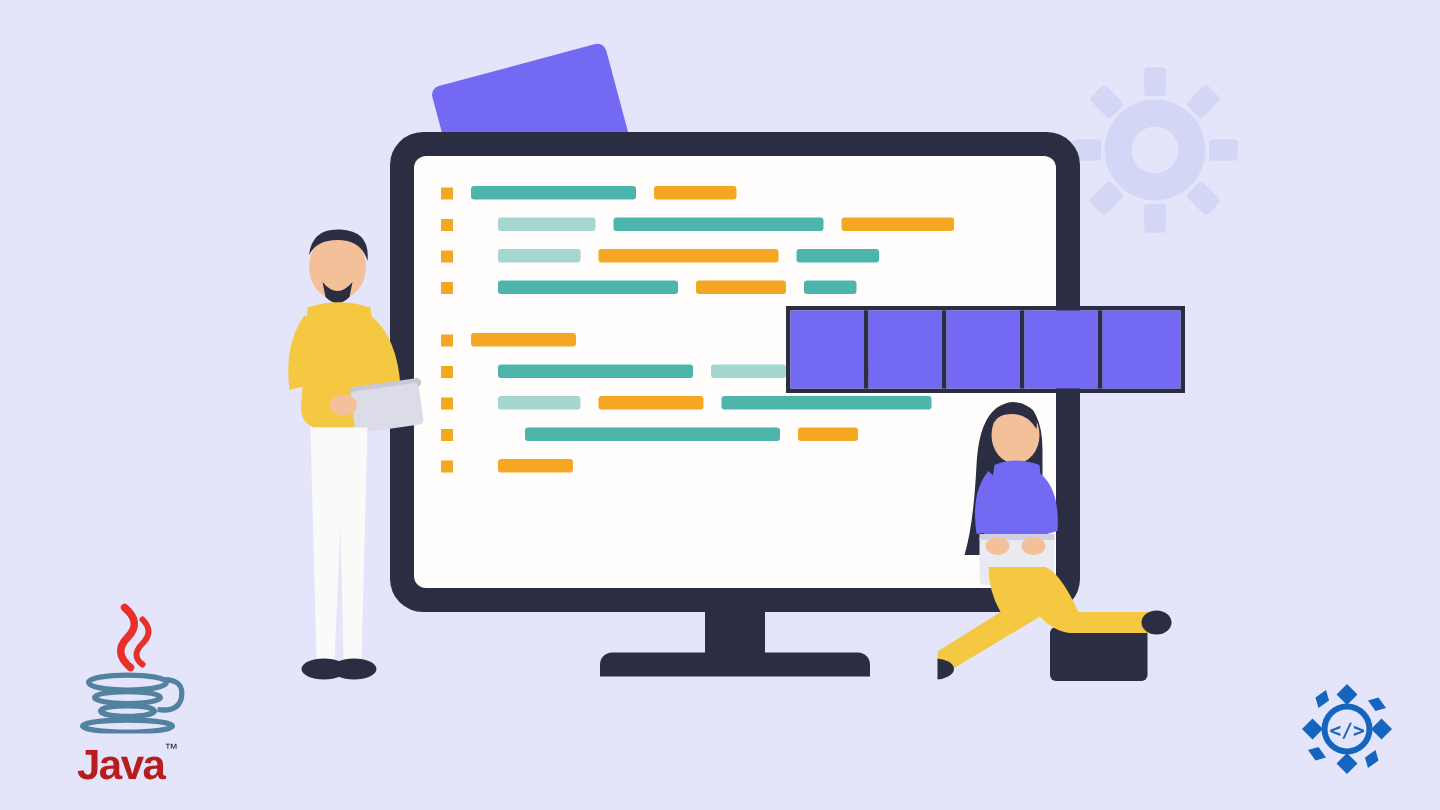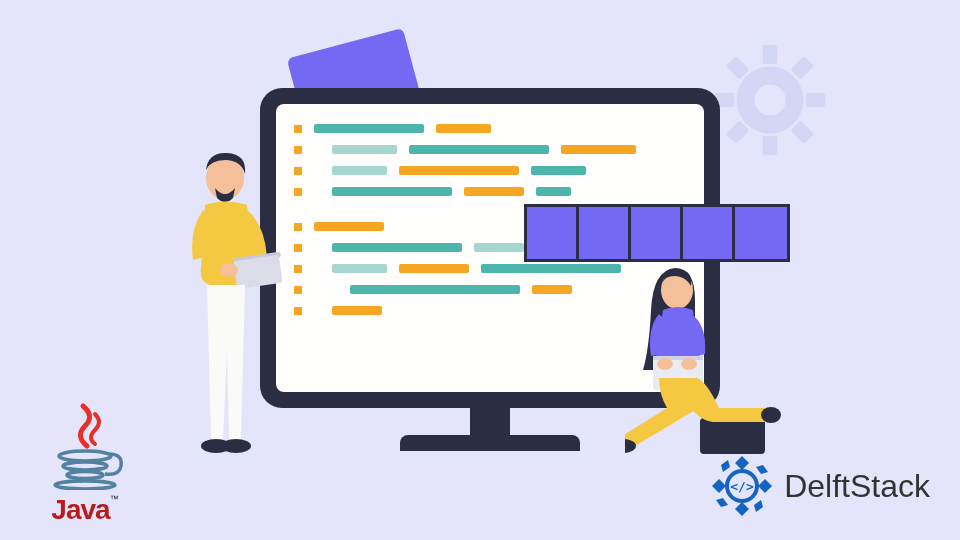--- a/index.html
+++ b/index.html
@@ -303,14 +303,13 @@
         <path d="M21 -21 L26 -14 L19 -12 L14 -19 Z"></path>
         <path d="M-21 21 L-26 14 L-19 12 L-14 19 Z"></path>
         <path d="M-21 -21 L-14 -26 L-12 -19 L-19 -14 Z"></path>
         <path d="M21 21 L14 26 L12 19 L19 14 Z"></path>
       </g>
       <circle r="17" fill="#1565c0"></circle>
       <circle r="13" fill="#e4e5fb"></circle>
       <text x="0" y="5" text-anchor="middle" font-size="13" font-weight="bold" fill="#1565c0" font-family="monospace">&lt;/&gt;</text>
     </g>
   </svg>
-  <span class="delft-text">DelftStack</span>
 </div>
 
 </body></html>

